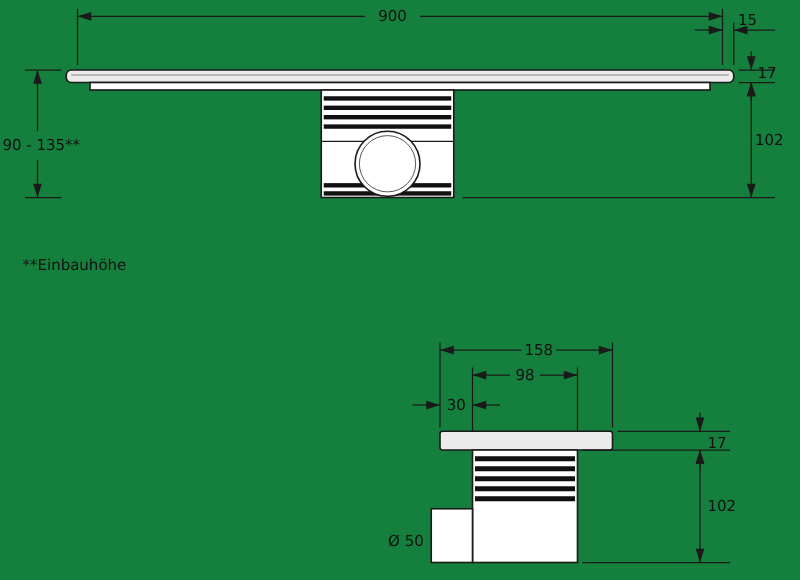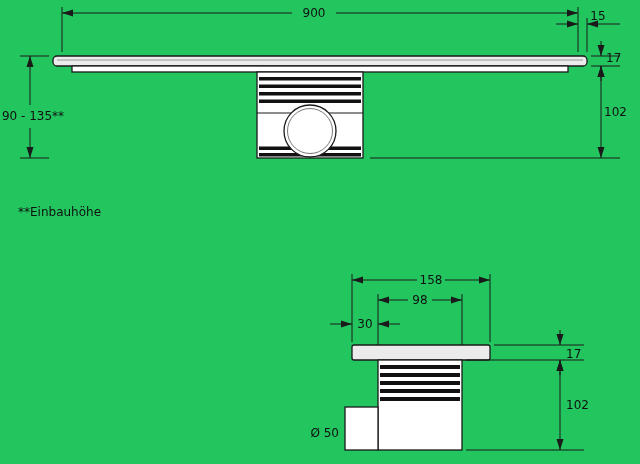--- a/index.html
+++ b/index.html
@@ -1,17 +1,17 @@
 <!DOCTYPE html>
 <html><head>
 <meta charset="utf-8">
 <style>
   html, body { margin: 0; padding: 0; background: #ffffff; }
   .page {
-    width: 640px; height: 464px; background: #22c55e;
+    width: 640px; height: 464px; background: #15803d;
     position: relative; overflow: hidden;
     font-family: "DejaVu Sans", "Liberation Sans", sans-serif;
   }
   svg text {
     font-family: "DejaVu Sans", "Liberation Sans", sans-serif;
     font-size: 12px;
     fill: #111111;
   }
   svg line { stroke: #1a1a1a; stroke-width: 1; }
   line.thin { stroke: #777777; stroke-width: 0.7; }

